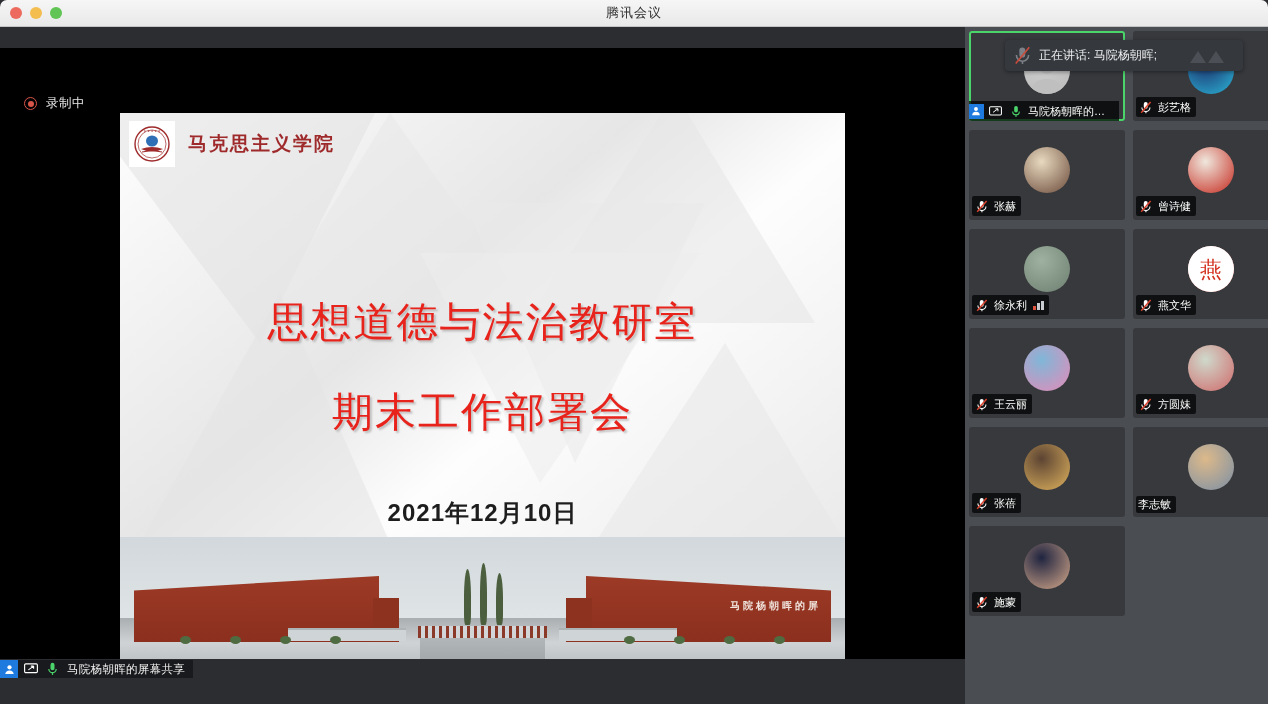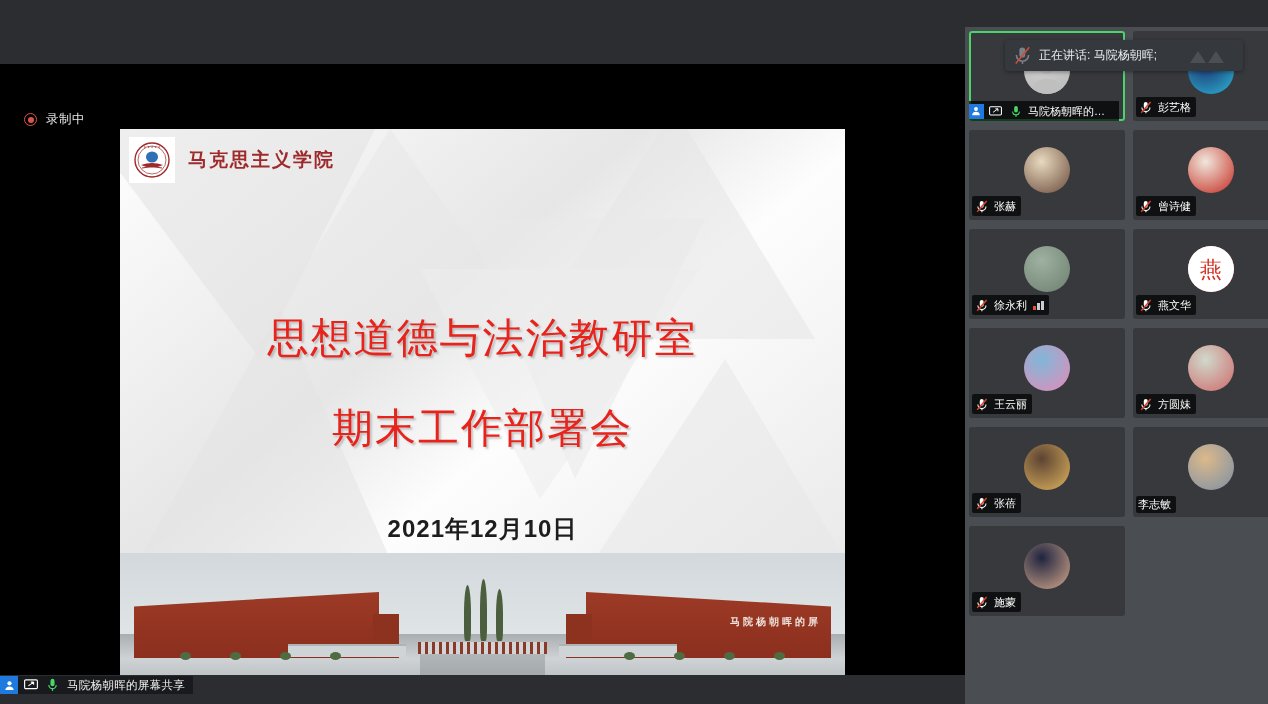--- a/index.html
+++ b/index.html
@@ -35,21 +35,20 @@
     position: absolute; left: 0; right: 0; text-align: center;
     font-size: 13px; color: #2e2e2e; font-weight: 500;
     letter-spacing: 1px;
   }
 
   
   .stage {
     position: absolute; left: 0; top: 27px;
     width: 965px; height: 653px;
     background: #2b2d31;
-    margin-top: 16px;
   }
   .rec-indicator {
     position: absolute; left: 24px; top: 68px;
     display: flex; align-items: center; gap: 9px;
     z-index: 6;
   }
   .rec-ring {
     width: 13px; height: 13px; border-radius: 50%;
     border: 1.6px solid #d9554a;
     display: flex; align-items: center; justify-content: center;
@@ -255,20 +254,28 @@
   }
   .toast-mic { width: 34px; display: flex; align-items: center; justify-content: center; }
   .toast-text { font-size: 12px; color: #eceef0; padding-right: 30px; white-space: nowrap; }
   .toast-logo { display: flex; align-items: center; padding-right: 6px; }
 </style>
 </head>
 <body>
 
 <div id="app">
 
+  <div class="titlebar">
+    <div class="traffic">
+      <span class="dot red"></span>
+      <span class="dot yellow"></span>
+      <span class="dot green"></span>
+    </div>
+    <div class="win-title">腾讯会议</div>
+  </div>
 
   <div class="stage">
 
     <div class="rec-indicator">
       <span class="rec-ring">
           <i></i>
         </span>
       <span class="rec-text">录制中</span>
     </div>
 

